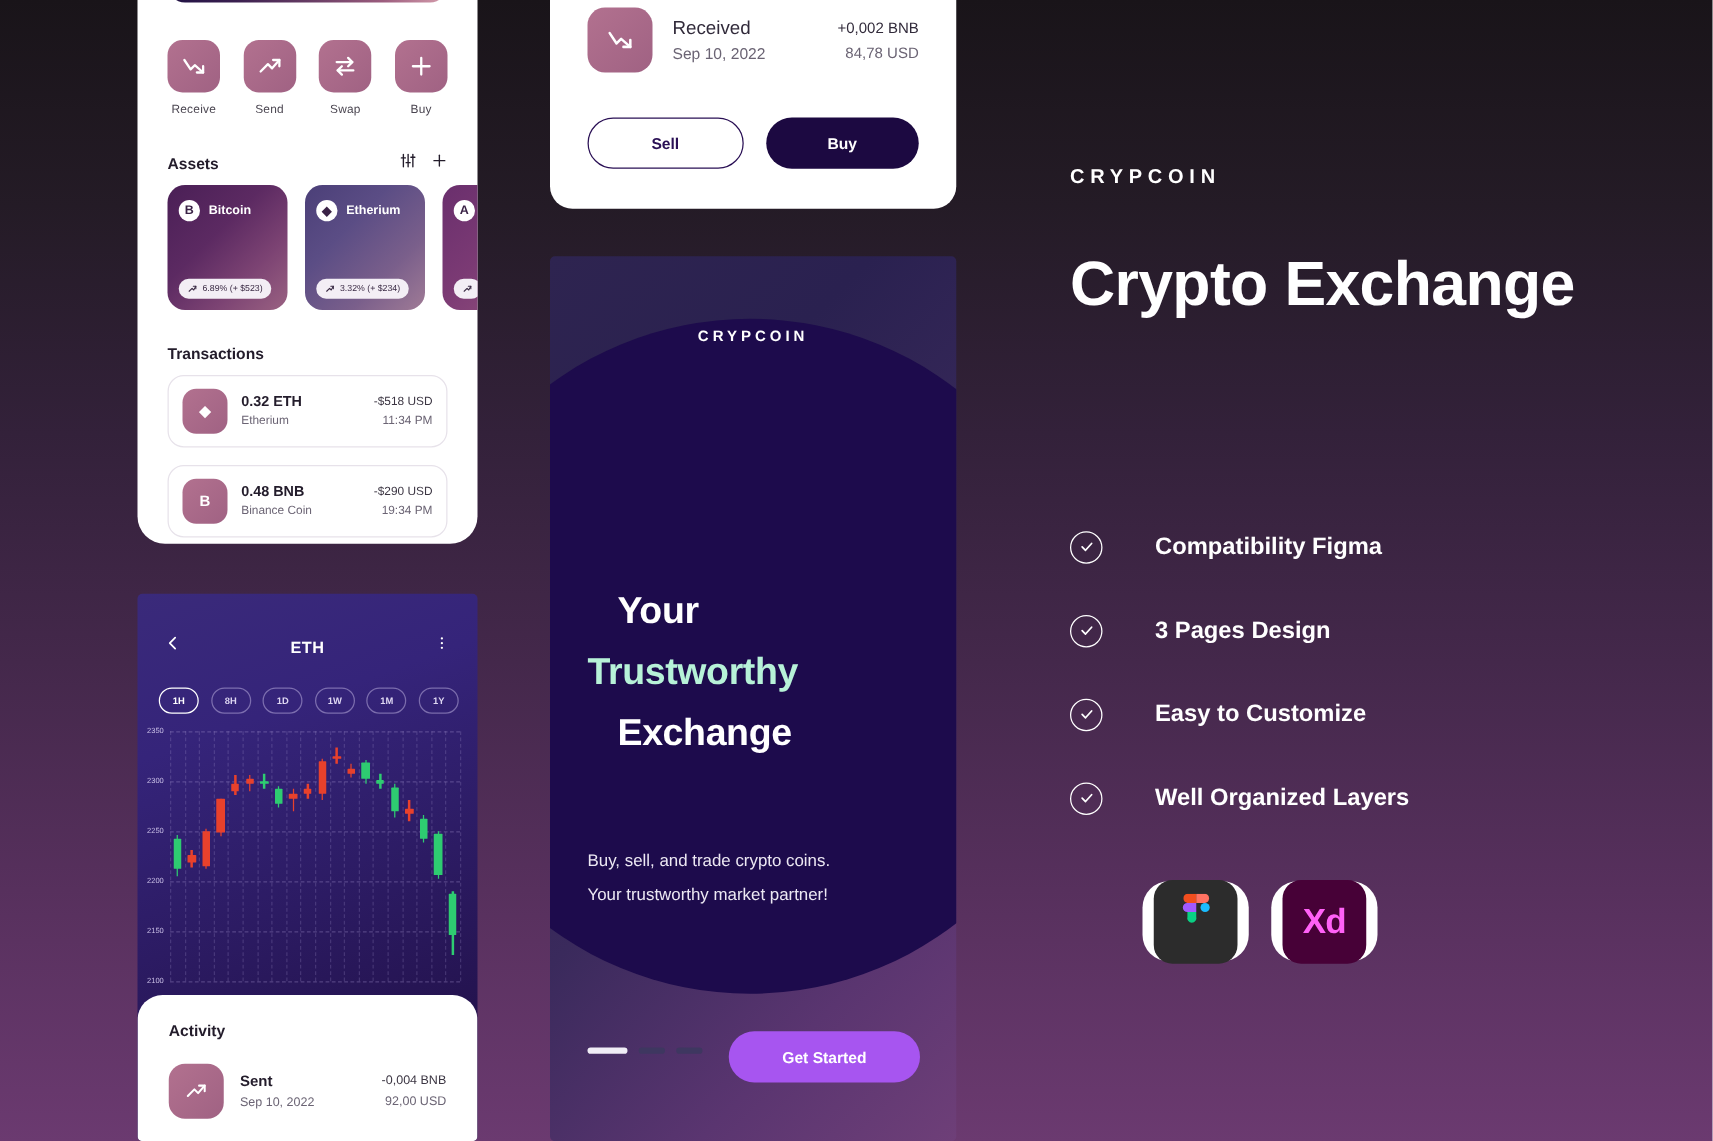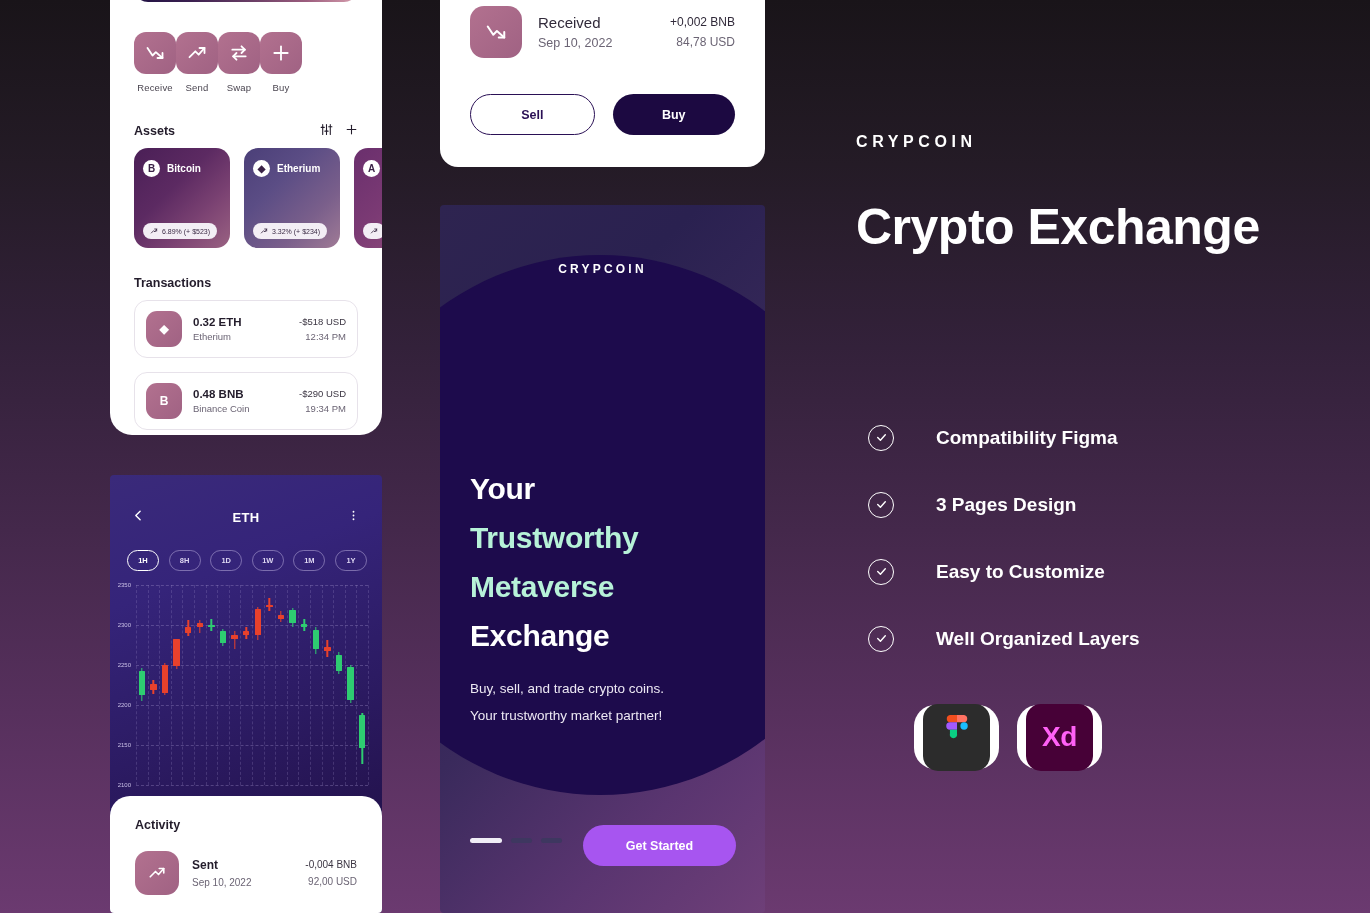--- a/index.html
+++ b/index.html
@@ -14,21 +14,21 @@
   .phone { position:absolute; overflow:hidden; }
 
   
   #wallet { left:110px; top:-230px; width:272px; height:665px; background:#ffffff;
             border-radius:22px; }
   #wallet .inner { position:absolute; left:0; top:0; width:272px; height:665px; }
   .wallet-banner { position:absolute; left:24px; top:170px; width:224px; height:62px;
     border-radius:14px;
     background:linear-gradient(100deg,#1b0f42 0%,#3a1f4f 28%,#6b3f66 55%,#9c5d7e 78%,#d79fae 100%); }
   .quick-row { position:absolute; left:24px; top:262px; width:224px; display:flex;
-    }
+    justify-content:space-between; }
   .quick { width:42px; text-align:center; }
   .quick .tile { width:42px; height:42px; border-radius:12px;
     background:linear-gradient(135deg,#b2718f 0%,#a06283 100%);
     display:flex; align-items:center; justify-content:center; }
   .quick .tile svg { width:20px; height:20px; }
   .quick .qlabel { margin-top:8px; font-size:9.5px; color:#4a4550; letter-spacing:.2px; }
   .sec-head { position:absolute; left:24px; width:224px; display:flex;
     align-items:center; justify-content:space-between; }
   .sec-head .t { font-size:12.5px; font-weight:700; color:#231c2b; }
   .sec-head .acts { display:flex; align-items:center; gap:12px; color:#231c2b; }
@@ -85,21 +85,21 @@
 
   
   #onboard { left:440px; top:205px; width:325px; height:708px; border-radius:4px;
     background:linear-gradient(135deg,#2e2450 0%,#2a2150 25%,#3a2a5c 55%,#5a3570 80%,#6e3f78 100%); }
   #onboard .circ { position:absolute; left:-110px; top:50px; width:540px; height:540px;
     border-radius:50%; background:#1d0b4c; }
   #onboard .brand { position:absolute; left:0; top:57px; width:100%; text-align:center;
     color:#fff; font-size:12px; font-weight:700; letter-spacing:3.2px; }
   #onboard .head { position:absolute; left:30px; top:260px; width:270px; }
   #onboard .head .ln { font-size:30px; font-weight:700; line-height:1.63; letter-spacing:-.3px; }
-  #onboard .head .ln.w { color:#ffffff; }
+  #onboard .head .ln.w { color:#ffffff;margin-left:24px; }
   #onboard .head .ln.g { color:#b7f2d8; }
   #onboard .sub { position:absolute; left:30px; top:470px; width:280px;
     color:#ece8f3; font-size:13.5px; line-height:2.0; }
   #onboard .dots { position:absolute; left:30px; top:633px; display:flex; align-items:center; gap:9px; }
   #onboard .dot { width:21px; height:4.5px; border-radius:3px; background:#3e3760; }
   #onboard .dot.on { background:#f0edf6; width:32px; }
   #onboard .cta { position:absolute; left:143px; top:620px; width:153px; height:41px;
     border-radius:21px; background:#a755f0;
     display:flex; align-items:center; justify-content:center;
     color:#fff; font-size:12.5px; font-weight:700; cursor:pointer; }
@@ -141,21 +141,21 @@
   .sheet .arow .rt { text-align:right; }
   .sheet .arow .c { font-size:10px; color:#3b3542; }
   .sheet .arow .d { font-size:10px; color:#6b6474; margin-top:6px; }
 
   
   #promo { position:absolute; left:856px; top:0; width:470px; height:913px; }
   #promo .kicker { position:absolute; left:0; top:133px; color:#fff; font-size:16px;
     font-weight:700; letter-spacing:4.6px; }
   #promo .title { position:absolute; left:0; top:193px; width:460px; color:#fff;
     font-size:50px; font-weight:700; line-height:1.38; letter-spacing:-.5px; }
-  .feats { position:absolute; left:12px; top:404px; width:440px; }
+  .feats { position:absolute; left:0; top:404px; width:440px; }
   .feat { height:67px; display:flex; align-items:center; gap:42px; }
   .feat .ck { width:26px; height:26px; border-radius:50%; border:1.5px solid #fff;
     display:flex; align-items:center; justify-content:center; flex:0 0 auto; }
   .feat .ck svg { width:13px; height:13px; }
   .feat .fl { color:#fff; font-size:19px; font-weight:700; }
   .apps { position:absolute; left:58px; top:705px; display:flex; gap:18px; }
   .app { width:85px; height:64px; border-radius:21px; background:#fff;
     display:flex; align-items:center; justify-content:center; }
   .app .core { width:67px; height:67px; border-radius:15px;
     display:flex; align-items:center; justify-content:center; }
@@ -279,21 +279,21 @@
     </div>
 
     <div class="tx" id="tx0">
       <div class="ico">◆</div>
       <div class="mid">
         <div class="amt">0.32 ETH</div>
         <div class="sub">Etherium</div>
       </div>
       <div class="right">
         <div class="usd">-$518 USD</div>
-        <div class="time">12:34 PM</div>
+        <div class="time">11:34 PM</div>
       </div>
     </div>
     <div class="tx" id="tx1">
       <div class="ico">B</div>
       <div class="mid">
         <div class="amt">0.48 BNB</div>
         <div class="sub">Binance Coin</div>
       </div>
       <div class="right">
         <div class="usd">-$290 USD</div>
@@ -325,21 +325,20 @@
     <div class="btn buy">Buy</div>
   </div>
 </div>
 
 <div class="phone" id="onboard">
   <div class="circ"></div>
   <div class="brand">CRYPCOIN</div>
   <div class="head">
     <div class="ln w">Your</div>
     <div class="ln g">Trustworthy</div>
-    <div class="ln g">Metaverse</div>
     <div class="ln w">Exchange</div>
   </div>
   <div class="sub">
     <div>Buy, sell, and trade crypto coins.</div>
     <div>Your trustworthy market partner!</div>
   </div>
   <div class="dots">
     <div class="dot on"></div>
     <div class="dot"></div>
     <div class="dot"></div>

